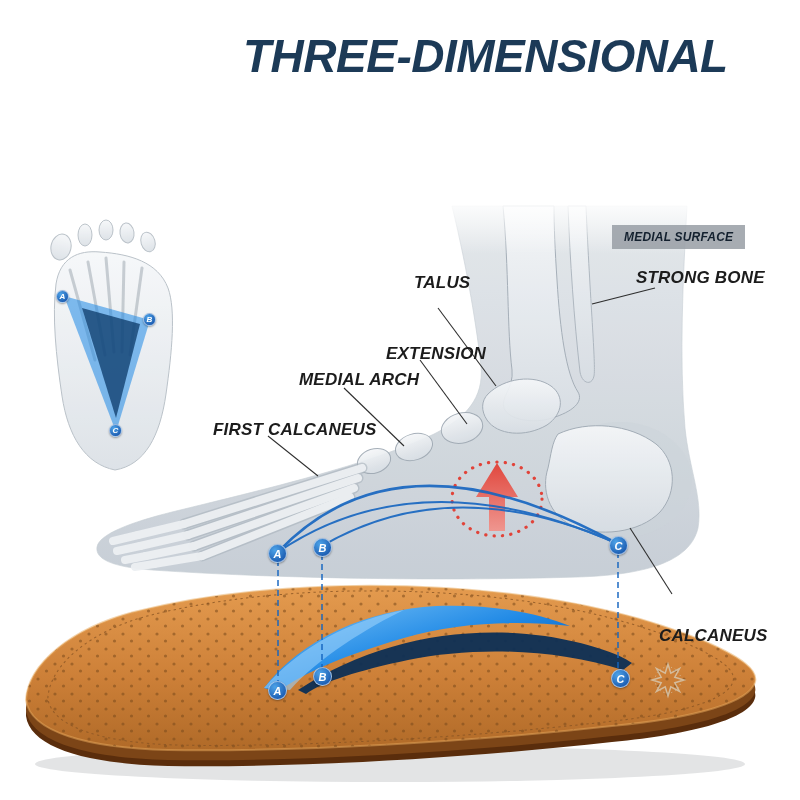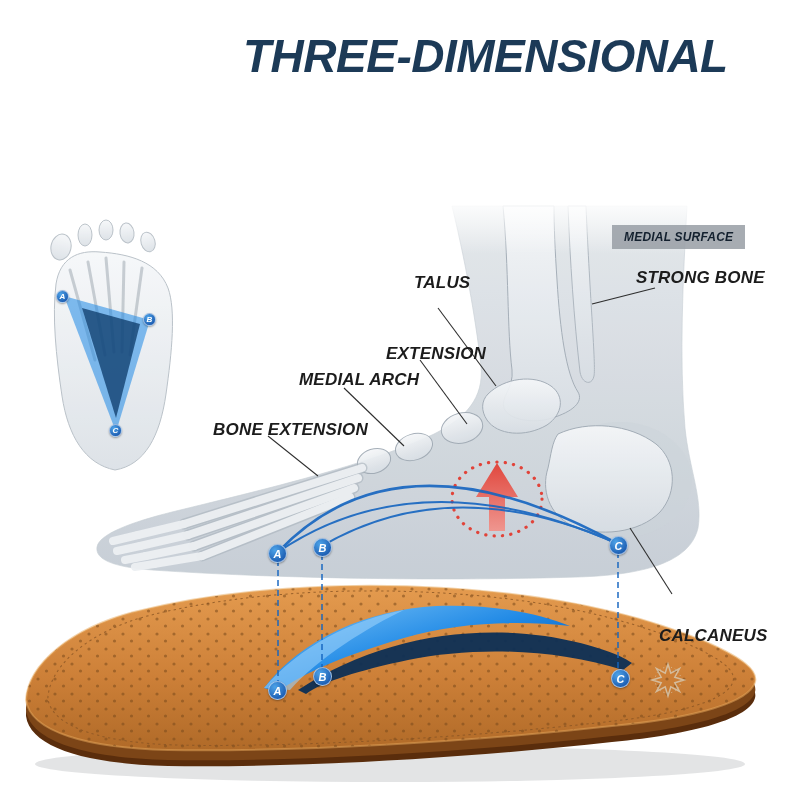--- a/index.html
+++ b/index.html
@@ -195,21 +195,21 @@
 
   <div class="title">
     <div>THREE-DIMENSIONAL</div>
   </div>
 
   <div class="label chip" style="left:612px;top:225px">MEDIAL SURFACE</div>
   <div class="label" style="left:636px;top:268px">STRONG BONE</div>
   <div class="label" style="left:414px;top:273px">TALUS</div>
   <div class="label" style="left:386px;top:344px">EXTENSION</div>
   <div class="label" style="left:299px;top:370px">MEDIAL ARCH</div>
-  <div class="label" style="left:213px;top:420px">BONE EXTENSION</div>
+  <div class="label" style="left:213px;top:420px">FIRST CALCANEUS</div>
   <div class="label" style="left:659px;top:626px">CALCANEUS</div>
 
   <div class="pt" style="left:268px;top:544px">A</div>
   <div class="pt" style="left:313px;top:538px">B</div>
   <div class="pt" style="left:609px;top:536px">C</div>
 
   <div class="pt" style="left:268px;top:681px">A</div>
   <div class="pt" style="left:313px;top:667px">B</div>
   <div class="pt" style="left:611px;top:669px">C</div>
 

